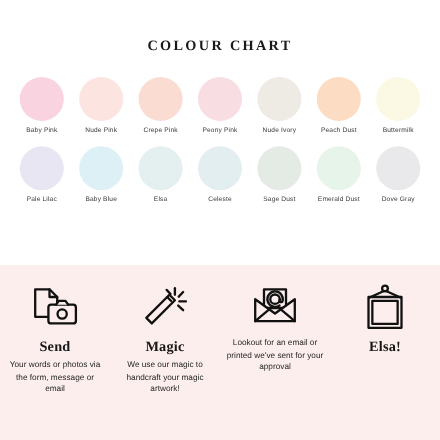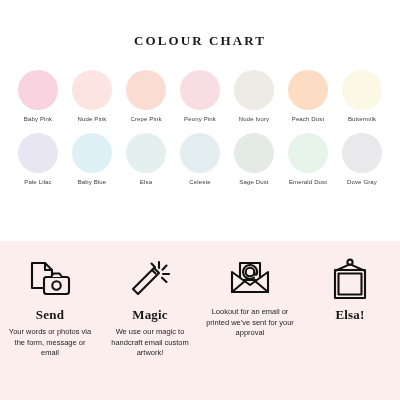--- a/index.html
+++ b/index.html
@@ -192,21 +192,21 @@
           <path d="M5 34 L26 13 l5 5 L10 39 Z" transform="translate(0,-5)"></path>
           <path d="M24 10 l3.6 3.6"></path>
           <path d="M31 2 v6"></path>
           <path d="M38.5 5.5 l-4 4.2"></path>
           <path d="M41 14 h-6"></path>
           <path d="M38.5 22 l-4.5 -4.2"></path>
           <path d="M23.5 3.5 l3.5 3.8"></path>
         </svg>
       </div>
       <div class="step-title">Magic</div>
-      <div class="step-desc">We use our magic to handcraft email custom artwork!</div>
+      <div class="step-desc">We use our magic to handcraft your magic artwork!</div>
     </div>
 
     <div class="step">
       <div class="step-icon">
         <svg width="44" height="40" viewBox="0 0 44 40" fill="none" stroke="#111" stroke-width="2.1" stroke-linejoin="round" stroke-linecap="round">
           <rect x="12" y="3" width="20" height="17" fill="#fceeed"></rect>
           <circle cx="22" cy="12" r="4.3"></circle>
           <path d="M26.3 12 v2.3 a2.4 2.4 0 0 0 2.4 0 a7 7 0 1 0 -2.6 3.4"></path>
           <path d="M4 12 L22 25 L40 12 v20 H4 Z" fill="#fceeed"></path>
           <path d="M4 32 L17 21 M40 32 L27 21"></path>

